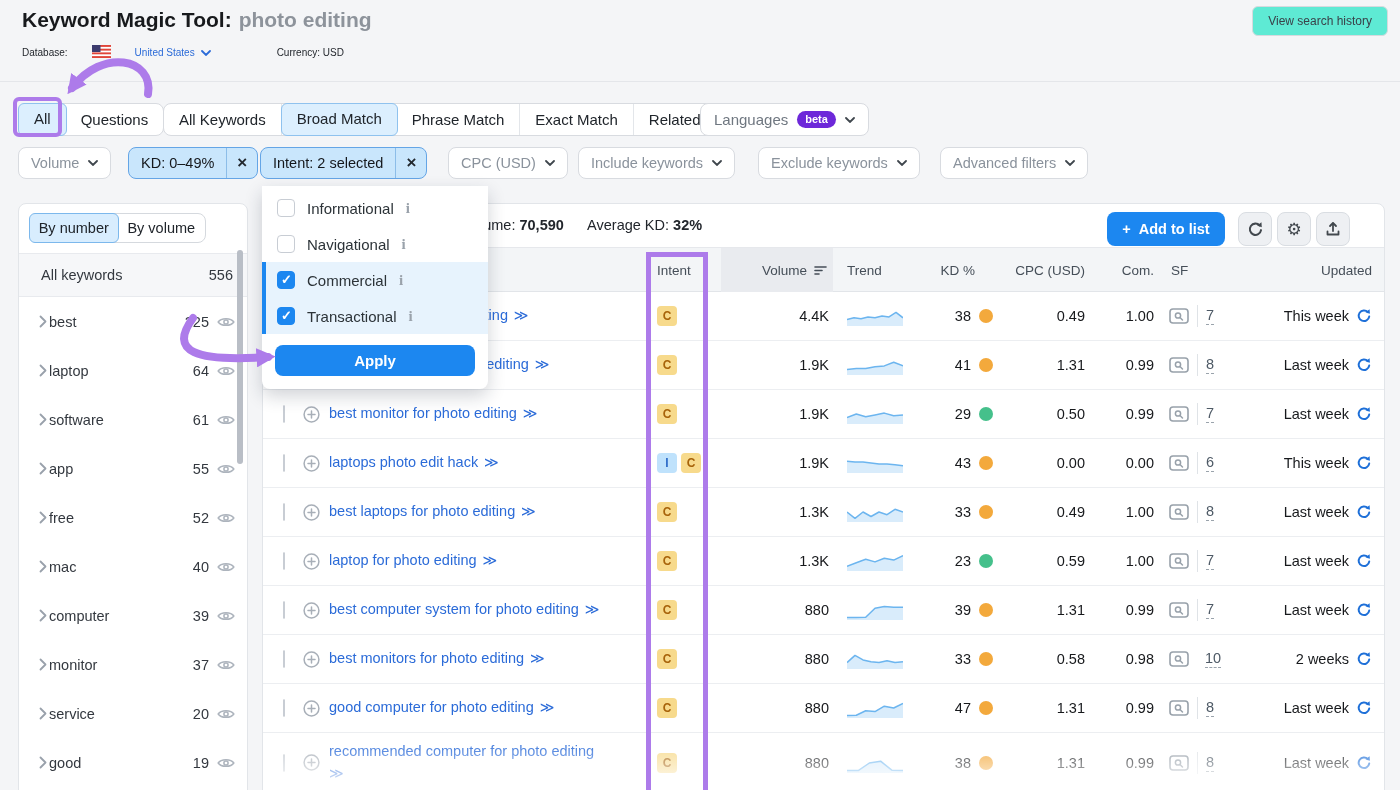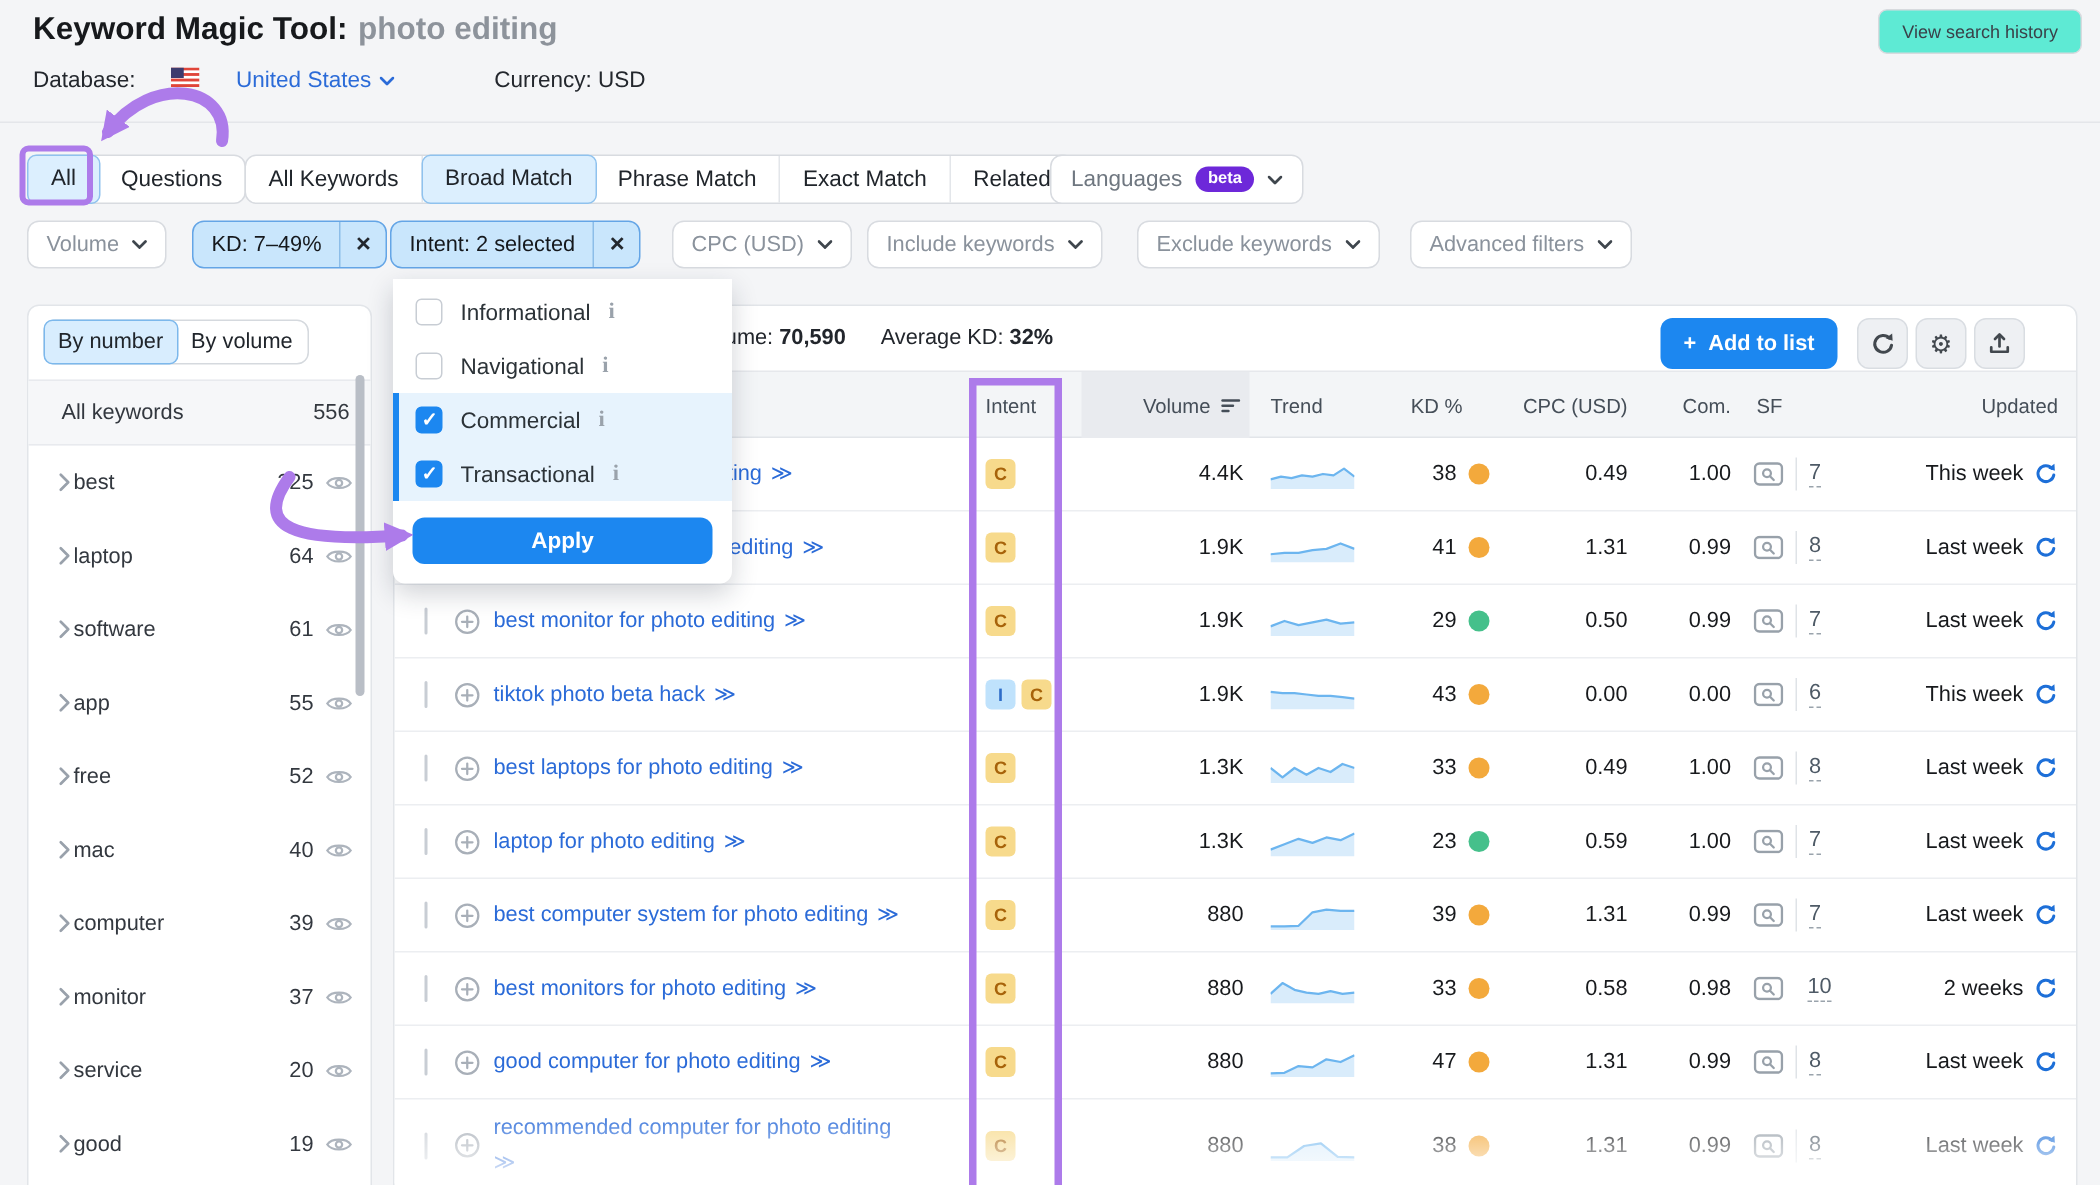--- a/index.html
+++ b/index.html
@@ -6,21 +6,21 @@
   body { background:#d8dade; font-family:"Liberation Sans",sans-serif; }
   .page { position:relative; width:1400px; height:790px; background:#f4f5f7;
           overflow:hidden; color:#1d2129; font-family:"Liberation Sans",sans-serif; }
 
   
   .app-title { position:absolute; left:22px; top:8px; font-size:21px; font-weight:700; color:#17191c; }
   .app-title .q { color:#8d939b; margin-left:7px; }
   .view-history { position:absolute; right:12px; top:6px; height:30px; padding:0 15px;
                   background:#5eead4; border:1px solid #d7dade; border-radius:6px;
                   font-size:12px; color:#3a4149; display:flex; align-items:center; cursor:pointer; }
-  .meta-row { position:absolute; left:22px; top:45px; display:flex; align-items:center; font-size:15px; gap:22px;text-align:center; }
+  .meta-row { position:absolute; left:22px; top:45px; display:flex; align-items:center; font-size:10px; gap:22px;text-align:center; }
   .meta-label { color:#23272d; }
   .flag { display:inline-block; margin:0 2px; }
   .db-link { color:#2b6bd8; cursor:pointer; display:flex; align-items:center; gap:6px; }
   .currency { margin-left:44px; color:#23272d; }
   .top-divider { position:absolute; left:0; top:81px; width:1400px; border-top:1px solid #e4e6ea; }
 
   
   .seg { position:absolute; top:103px; height:33px; display:flex; background:#fff;
          border:1px solid #d8dbe0; border-radius:8px; font-size:15px; }
   .seg-item { position:relative; padding:0 15px; line-height:31px; color:#20252b;
@@ -220,21 +220,21 @@
       <span class="chev">
         <svg width="10" height="6" viewBox="0 0 10 6">
               <path d="M1 1 L5 5 L9 1" fill="none" stroke="currentColor" stroke-width="1.8" stroke-linecap="round"></path>
             </svg>
       </span>
     </span>
 
   </div>
       <div class="pill active" style="left: 128px;">
     <span class="body">
-      <span>KD: 7–49%</span>
+      <span>KD: 0–49%</span>
 
     </span>
     <span class="close">×</span>
   </div>
       <div class="pill active" style="left: 260px;">
     <span class="body">
       <span>Intent: 2 selected</span>
 
     </span>
     <span class="close">×</span>
@@ -653,21 +653,21 @@
   </div>
         <div class="trow drow">
     <div><span class="cb"></span></div>
     <div class="kw-cell">
       <span class="plus-ic">
         <svg width="17" height="17" viewBox="0 0 17 17">
                 <circle cx="8.5" cy="8.5" r="7.4" fill="none" stroke="#a8afb8" stroke-width="1.5"></circle>
                 <path d="M8.5 5 v7 M5 8.5 h7" stroke="#a8afb8" stroke-width="1.5" stroke-linecap="round"></path>
               </svg>
       </span>
-      <a class="kw-link"><span>tiktok photo beta hack</span><span class="arr"> ≫</span></a>
+      <a class="kw-link"><span>laptops photo edit hack</span><span class="arr"> ≫</span></a>
     </div>
     <div class="int-cell">
             <span class="ibadge" style="background: rgb(191, 226, 252); color: rgb(46, 108, 200);">I</span>
             <span class="ibadge" style="background: rgb(247, 218, 140); color: rgb(167, 99, 10);">C</span>
           </div>
     <div class="vol-cell">1.9K</div>
     <div class="tr-cell">
             <svg width="56" height="20" viewBox="0 0 56 20">
               <polygon points="0,20 0.0,8.2 8.0,9.1 16.0,9.1 24.0,10.0 32.0,10.9 40.0,10.9 48.0,11.8 56.0,12.7 56,20" fill="#d9ecfb"></polygon>
               <polyline points="0.0,8.2 8.0,9.1 16.0,9.1 24.0,10.0 32.0,10.9 40.0,10.9 48.0,11.8 56.0,12.7" fill="none" stroke="#6cb5ef" stroke-width="1.5" stroke-linejoin="round"></polyline>

